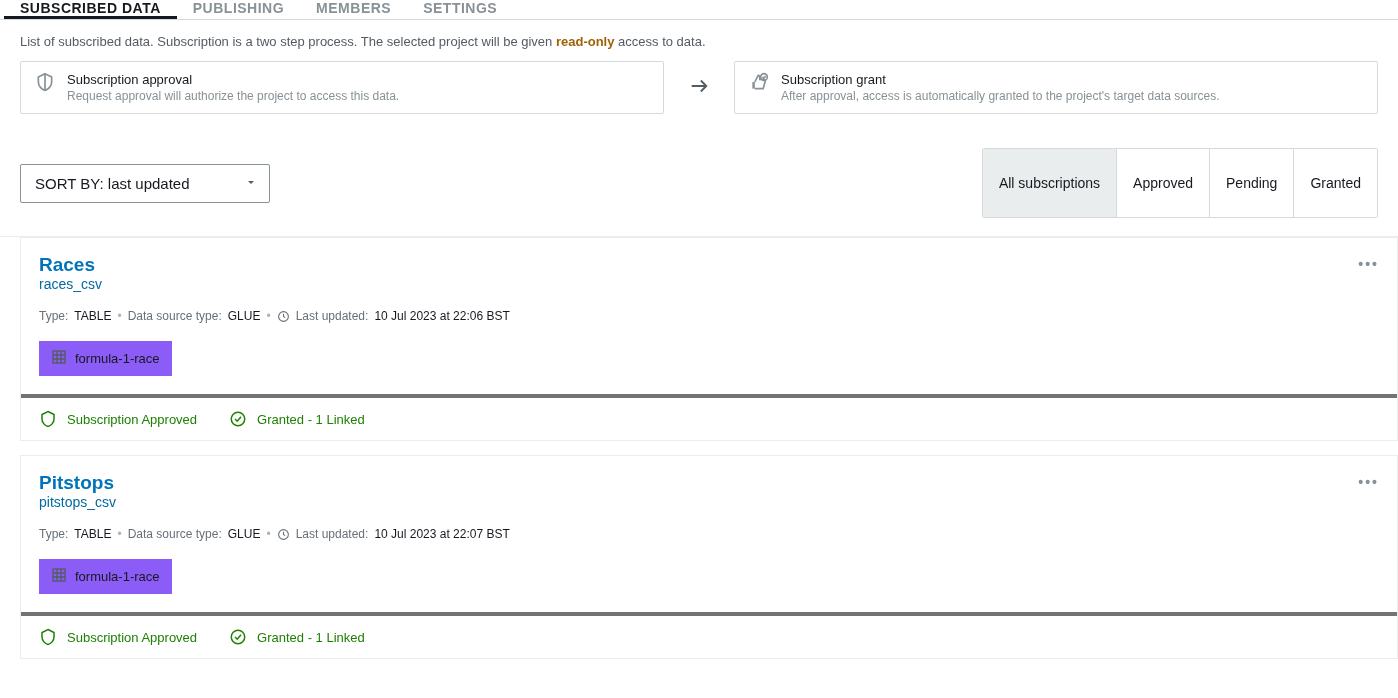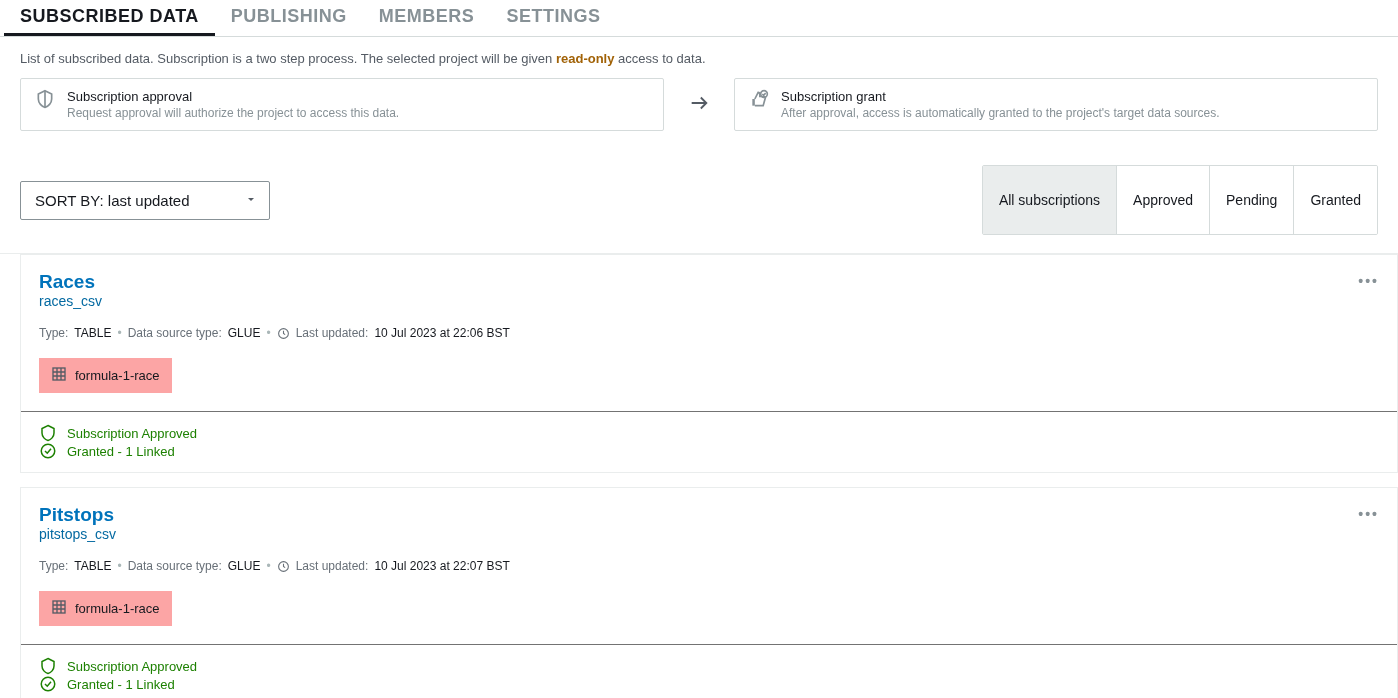--- a/index.html
+++ b/index.html
@@ -9,22 +9,22 @@
     color: #16191f;
     background: #fff;
     width: 1398px;
   }
   .tabs {
     display: flex;
     border-bottom: 1px solid #d5dbdb;
     padding: 0 4px;
   }
   .tab {
-    padding: 6px 16px;
-    font-size: 18px;
+    padding: 0 16px;
+    font-size: 14px;
     font-weight: 700;
     color: #879196;
     letter-spacing: 0.5px;
     cursor: pointer;
     border-bottom: 3px solid transparent;
   }
   .tab.active {
     color: #16191f;
     border-bottom: 3px solid #16191f;
   }
@@ -119,31 +119,31 @@
     align-items: center;
     gap: 6px;
   }
   .item-meta .val { color: #16191f; }
   .sep { color: #aab7b8; }
   .clock { display:inline-flex; vertical-align:middle; }
   .tag {
     display: inline-flex;
     align-items: center;
     gap: 8px;
-    background: #fca5a5;
+    background: #8b5cf6;
     padding: 8px 12px;
     font-size: 13px;
     color: #16191f;
     margin-top: 18px;
   }
   .status-row {
-    border-top: 1px solid #737373;
+    border-top: 4px solid #737373;
     padding: 12px 18px;
     display: flex;
-    flex-direction: column;
+    gap: 32px;
   }
   .status {
     display: flex;
     align-items: center;
     gap: 10px;
     font-size: 13px;
     color: #1d8102;
   }
   .status svg { color: #1d8102; }
   .dots {

